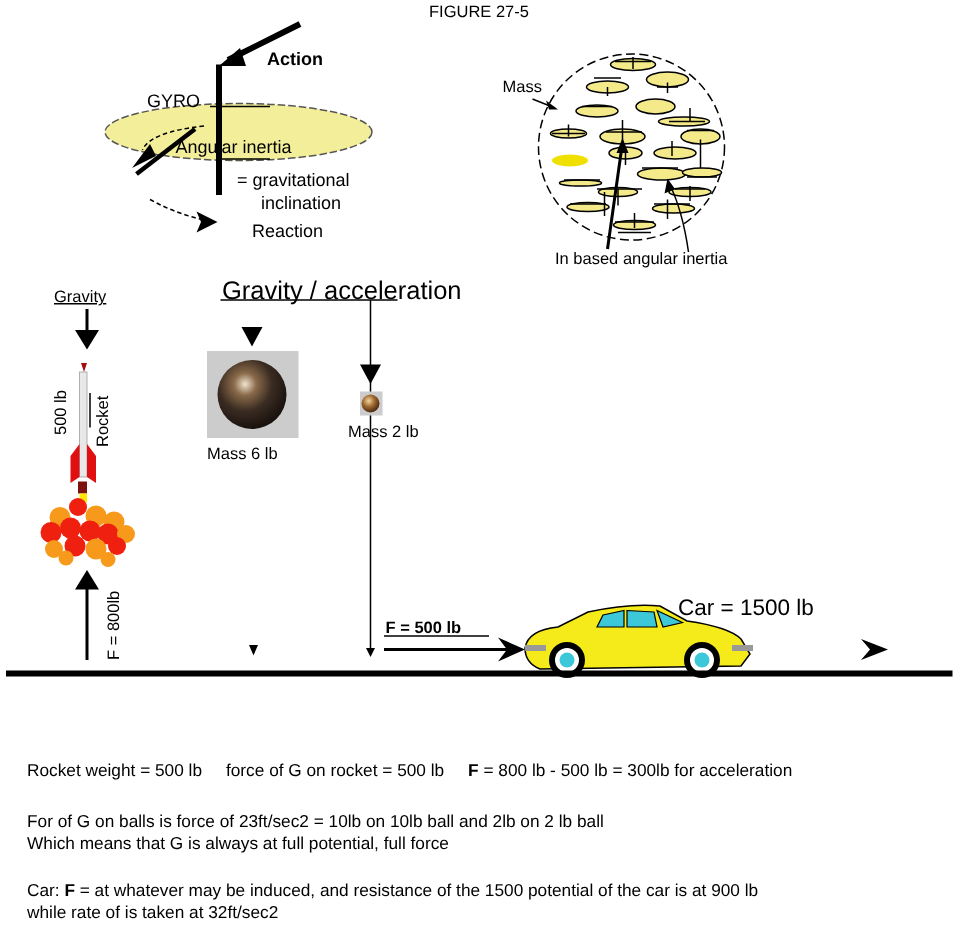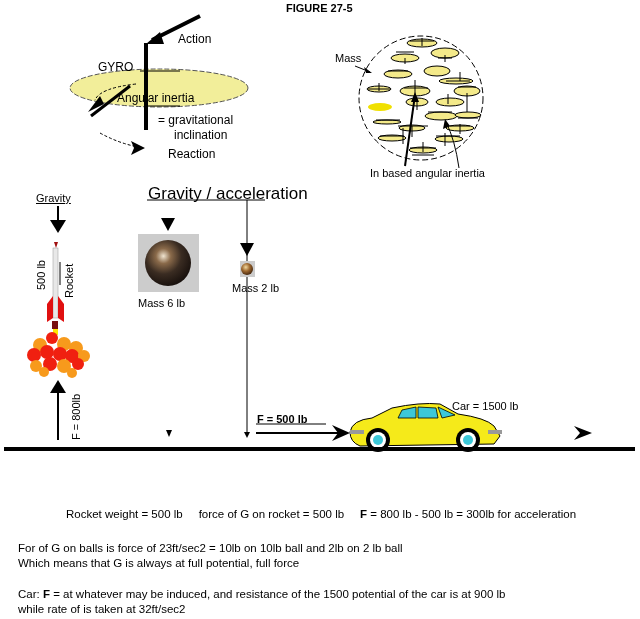--- a/index.html
+++ b/index.html
@@ -1,19 +1,19 @@
 <!DOCTYPE html>
 <html><head>
 <meta charset="utf-8">
 <style>
   html,body{margin:0;padding:0;background:#fff;}
   body{width:640px;height:619px;position:relative;overflow:hidden;font-family:"Liberation Sans",sans-serif;color:#000;}
   svg{position:absolute;left:0;top:0;}
   .t{position:absolute;font-size:12px;white-space:nowrap;line-height:14px;}
-  .title{font-weight:bold;font-size:11px;}
+  .title{font-weight:normal;font-size:11px;}
   .vert{transform-origin:left top;transform:rotate(-90deg);}
   .para{position:absolute;left:18px;font-size:11.5px;line-height:15px;white-space:nowrap;}
   b{font-weight:bold;}
 </style>
 </head>
 <body>
 
 <svg width="640" height="619" viewBox="0 0 640 619">
   <defs>
     <radialGradient id="bigball" cx="40%" cy="35%" r="65%">
@@ -167,43 +167,43 @@
     <circle cx="468" cy="440" r="8" fill="#fff"></circle>
       <circle cx="468" cy="440" r="5" fill="#3cc8d8"></circle>
     <polygon points="574,426 592,433 574,440 580,433" fill="#000"></polygon>
   </g>
 
   <rect x="4" y="447" width="631" height="4" fill="#000"></rect>
 </svg>
 
 <div class="t title" style="left:286px;top:1px;">FIGURE 27-5</div>
 
-<div class="t" style="left:178px;top:32px;">Action</div>
+<div class="t" style="left:178px;top:32px;font-weight:bold;">Action</div>
 <div class="t" style="left:98px;top:60px;">GYRO</div>
 <div class="t" style="left:117px;top:91px;">Angular inertia</div>
 <div class="t" style="left:158px;top:113px;">= gravitational</div>
 <div class="t" style="left:174px;top:128px;">inclination</div>
 <div class="t" style="left:168px;top:147px;">Reaction</div>
 
 <div class="t" style="left:335px;top:51px;font-size:11px;">Mass</div>
 <div class="t" style="left:370px;top:166px;font-size:11px;">In based angular inertia</div>
 
 <div class="t" style="left:36px;top:191px;font-size:11px;text-decoration:underline;">Gravity</div>
 <div class="t vert" style="left:34px;top:290px;font-size:11px;">500 lb</div>
 <div class="t vert" style="left:62px;top:298px;font-size:11px;">Rocket</div>
 <div class="t vert" style="left:69px;top:440px;font-size:11px;">F = 800lb</div>
 
 <div class="t" style="left:148px;top:187px;font-size:17px;">Gravity / acceleration</div>
 <div class="t" style="left:138px;top:296px;font-size:11px;">Mass 6 lb</div>
 <div class="t" style="left:232px;top:281px;font-size:11px;">Mass 2 lb</div>
 
 <div class="t" style="left:257px;top:412px;font-size:11px;font-weight:bold;">F = 500 lb</div>
-<div class="t" style="left:452px;top:399px;font-size:11px;">Car = 1500 lb</div>
-
-<div class="para" style="top:507px;margin-left:48px;">
+<div class="t" style="left:452px;top:399px;font-size:15px;">Car = 1500 lb</div>
+
+<div class="para" style="top:507px;">
   <span>Rocket weight = 500 lb</span>&nbsp;&nbsp;&nbsp;&nbsp;&nbsp;<span>force of G on rocket = 500 lb</span>&nbsp;&nbsp;&nbsp;&nbsp;&nbsp;<b>F</b><span> = 800 lb - 500 lb =  300lb for acceleration</span>
 </div>
 <div class="para" style="top:541px;">For of G on balls is   force of 23ft/sec2   = 10lb on 10lb ball and 2lb on 2 lb ball</div>
 <div class="para" style="top:556px;">Which means that G is always at full potential, full force</div>
 <div class="para" style="top:587px;">
   <span>Car:  </span><b>F</b><span> =  at whatever may be induced,  and resistance of the  1500 potential of the car is at 900 lb</span>
 </div>
 <div class="para" style="top:602px;">while rate of is taken at 32ft/sec2</div>
 
 </body></html>

